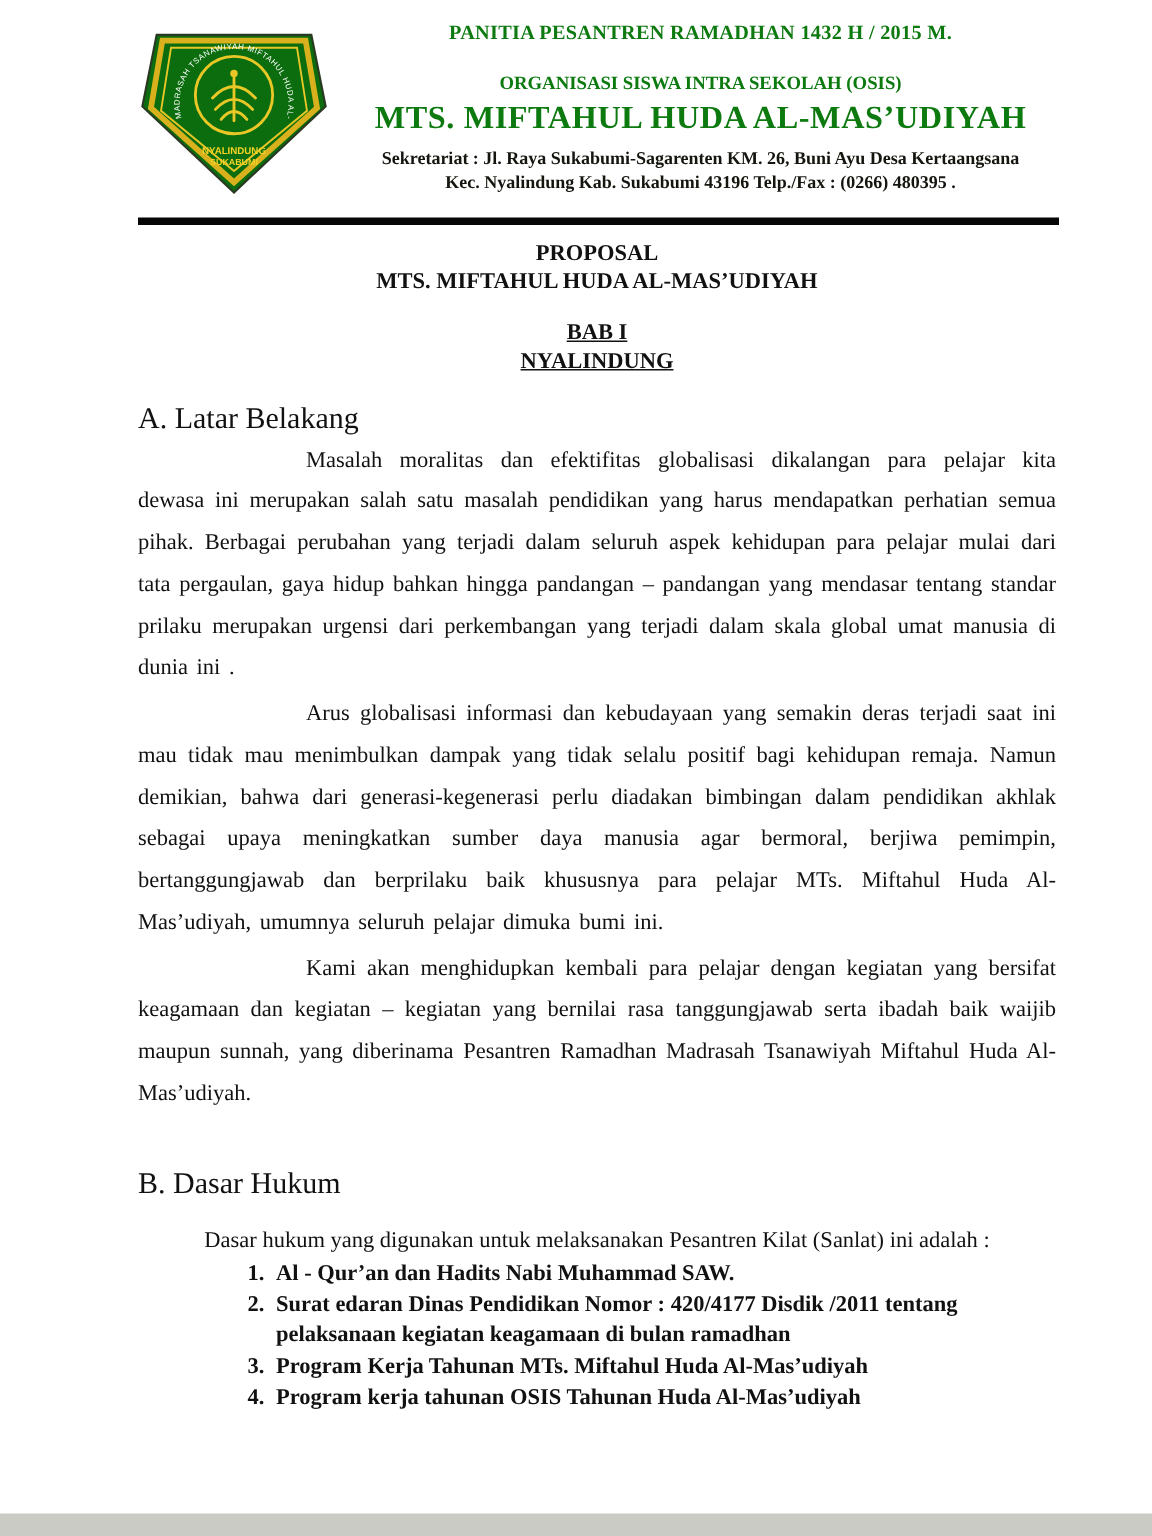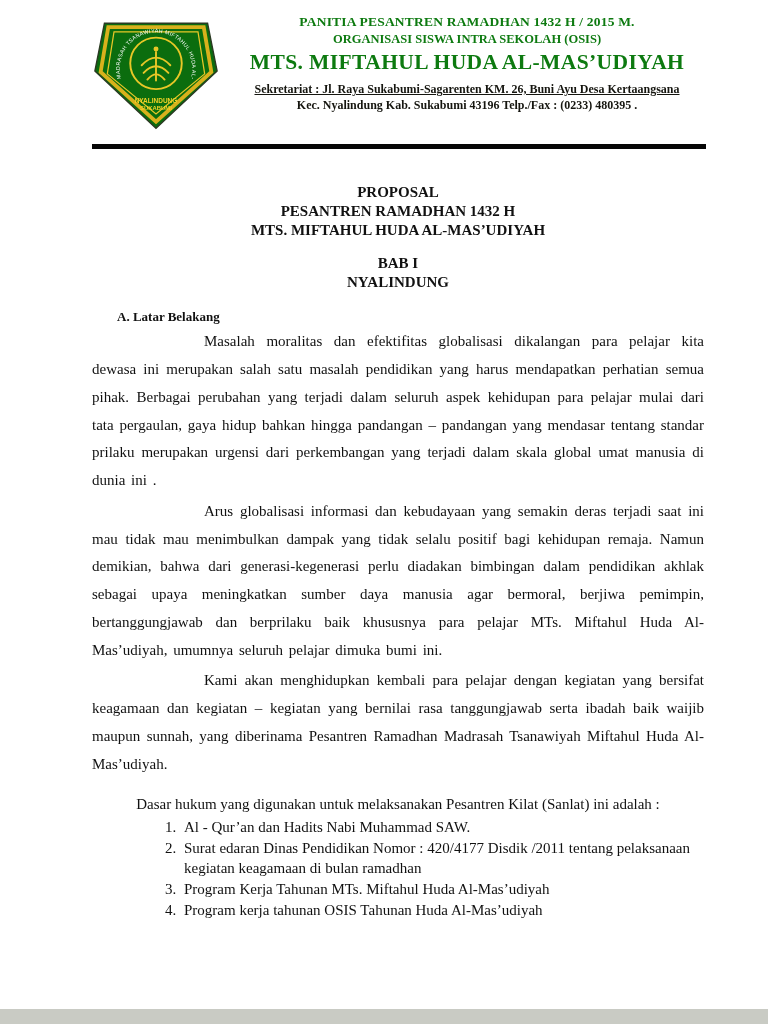--- a/index.html
+++ b/index.html
@@ -6,36 +6,36 @@
   html,body { background:#ffffff; }
   .page {
     width:768px; height:1024px; background:#ffffff; position:relative; overflow:hidden;
     font-family:"Liberation Serif","DejaVu Serif",serif; color:#111;
     margin:0 auto;
   }
   .letterhead { display:flex; align-items:flex-start; padding:8px 58px 0 92px; }
   .logo-wrap { width:132px; flex:0 0 auto; }
   .head-lines { flex:1; text-align:center; padding-top:6px; }
   .org1 { color:var(--green,#0d7a10); font-weight:bold; font-size:13.5px; letter-spacing:.2px; }
-  .org2 { color:var(--green,#0d7a10); font-weight:bold; font-size:12.5px; margin-top:2px; }
+  .org2 { color:var(--green,#0d7a10); font-weight:bold; font-size:12.5px; margin-top:18px; }
   .school { color:var(--green,#0d7a10); font-weight:bold; font-size:21.5px; letter-spacing:.4px; margin-top:3px; white-space:nowrap; }
   .addr { font-weight:bold; font-size:12px; color:#15150f; }
-  .addr1 { margin-top:7px;text-decoration:underline; }
+  .addr1 { margin-top:7px; }
   .addr2 { margin-top:1px; }
   .rule { margin:6px 62px 0 92px; border-top:5px solid #060606; }
-  .docbody { padding:28px 64px 0 92px; font-size:15px; }
+  .docbody { padding:4px 64px 0 92px; font-size:15px; }
   .center { text-align:center; }
   .title-block { font-weight:bold; font-size:15px; line-height:1.25; margin-top:6px; }
-  .chapter-block { font-weight:bold; font-size:15px; line-height:1.27; margin-top:15px; }
-  .sec { font-size:13px; font-weight:bold; margin-top:17px;margin-left:25px; }
+  .chapter-block { font-weight:bold; font-size:15px; line-height:1.27; margin-top:15px;text-decoration:underline; }
+  .sec { font-size:20px; font-weight:normal; margin-top:17px; }
   .para { text-align:justify; text-indent:112px; line-height:1.85; margin-top:3px; word-spacing:2px; }
   .secb { margin-top:34px; }
   .intro { margin-top:17px; line-height:1.3;text-align:center; }
   .legal-list { margin-top:3px; padding-left:88px; }
-  .legal-list li { line-height:1.33; padding-left:4px; margin-bottom:1px; }
+  .legal-list li { line-height:1.33; padding-left:4px; margin-bottom:1px;font-weight:bold; }
   .scan-strip { position:absolute; left:0; right:0; bottom:0; height:15px; background:#c9cbc4; }
 </style>
 </head>
 <body>
 
 <div class="page">
 
   <header class="letterhead">
     <div class="logo-wrap">
       <svg viewBox="0 0 132 132" width="128" height="126" aria-hidden="true">
@@ -65,44 +65,44 @@
 
         <text x="66" y="99" text-anchor="middle" font-size="6.8" font-weight="bold" fill="#f5d327" font-family="Liberation Sans, sans-serif">NYALINDUNG</text>
         <text x="66" y="107" text-anchor="middle" font-size="6.2" font-weight="bold" fill="#f5d327" font-family="Liberation Sans, sans-serif">SUKABUMI</text>
       </svg>
     </div>
     <div class="head-lines">
       <div class="org1">PANITIA PESANTREN RAMADHAN 1432 H / 2015 M.</div>
       <div class="org2">ORGANISASI SISWA INTRA SEKOLAH (OSIS)</div>
       <div class="school">MTS. MIFTAHUL HUDA AL-MAS’UDIYAH</div>
       <div class="addr addr1">Sekretariat : Jl. Raya Sukabumi-Sagarenten KM. 26, Buni Ayu Desa Kertaangsana</div>
-      <div class="addr addr2">Kec. Nyalindung Kab. Sukabumi 43196 Telp./Fax : (0233) 480395 .</div>
+      <div class="addr addr2">Kec. Nyalindung Kab. Sukabumi 43196 Telp./Fax : (0266) 480395 .</div>
     </div>
   </header>
 
   <div class="rule"></div>
 
   <main class="docbody">
     <div class="title-block center">
       <div>PROPOSAL</div>
-      <div>PESANTREN RAMADHAN 1432 H</div>
       <div>MTS. MIFTAHUL HUDA AL-MAS’UDIYAH</div>
     </div>
 
     <div class="chapter-block center">
       <div>BAB I</div>
       <div>NYALINDUNG</div>
     </div>
 
     <h2 class="sec">A. Latar Belakang</h2>
 
     <p class="para">Masalah moralitas dan efektifitas globalisasi dikalangan para pelajar kita dewasa ini merupakan salah satu masalah pendidikan yang harus mendapatkan perhatian semua pihak. Berbagai perubahan yang terjadi dalam seluruh aspek kehidupan para pelajar mulai dari tata pergaulan, gaya hidup bahkan hingga pandangan – pandangan yang mendasar tentang standar prilaku merupakan urgensi dari perkembangan yang terjadi dalam skala global umat manusia di dunia ini .</p>
     <p class="para">Arus globalisasi informasi dan kebudayaan yang semakin deras terjadi saat ini mau tidak mau menimbulkan dampak yang tidak selalu positif bagi kehidupan remaja. Namun demikian, bahwa dari generasi-kegenerasi perlu diadakan bimbingan dalam pendidikan akhlak sebagai upaya meningkatkan sumber daya manusia agar bermoral, berjiwa pemimpin, bertanggungjawab dan berprilaku baik khususnya para pelajar MTs. Miftahul Huda Al-Mas’udiyah, umumnya seluruh pelajar dimuka bumi ini.</p>
     <p class="para">Kami akan menghidupkan kembali para pelajar dengan kegiatan yang bersifat keagamaan dan kegiatan – kegiatan yang bernilai rasa tanggungjawab serta ibadah baik waijib maupun sunnah, yang diberinama Pesantren Ramadhan Madrasah Tsanawiyah Miftahul Huda Al-Mas’udiyah.</p>
 
+    <h2 class="sec secb">B. Dasar Hukum</h2>
 
     <p class="intro">Dasar hukum yang digunakan untuk melaksanakan Pesantren Kilat (Sanlat) ini adalah :</p>
 
     <ol class="legal-list">
       <li>Al - Qur’an dan Hadits Nabi Muhammad SAW.</li>
       <li>Surat edaran Dinas Pendidikan Nomor : 420/4177 Disdik /2011 tentang pelaksanaan kegiatan keagamaan di bulan ramadhan</li>
       <li>Program Kerja Tahunan MTs. Miftahul Huda Al-Mas’udiyah</li>
       <li>Program kerja tahunan OSIS Tahunan Huda Al-Mas’udiyah</li>
     </ol>
   </main>

